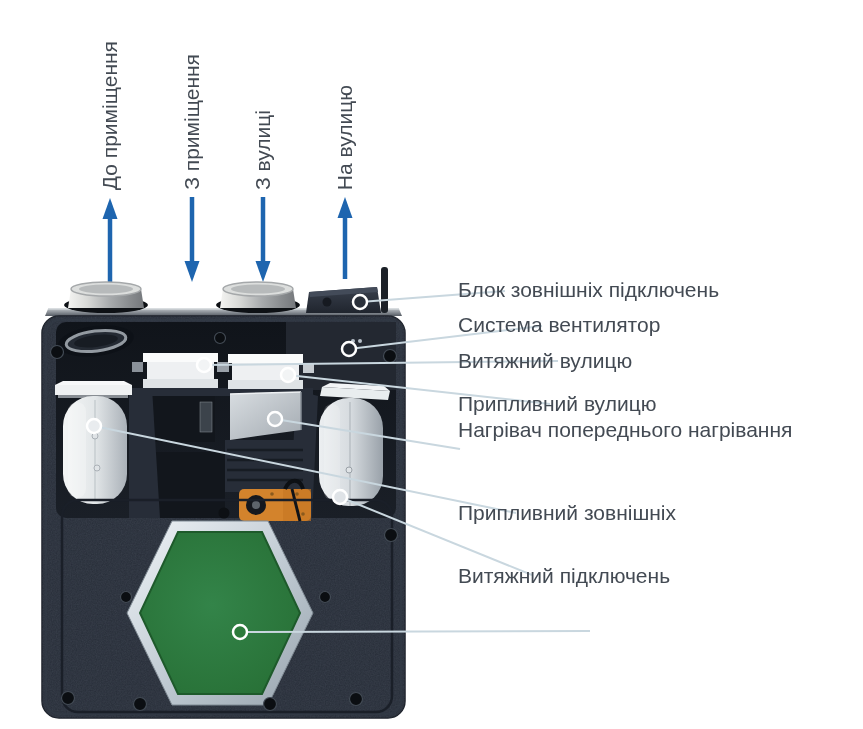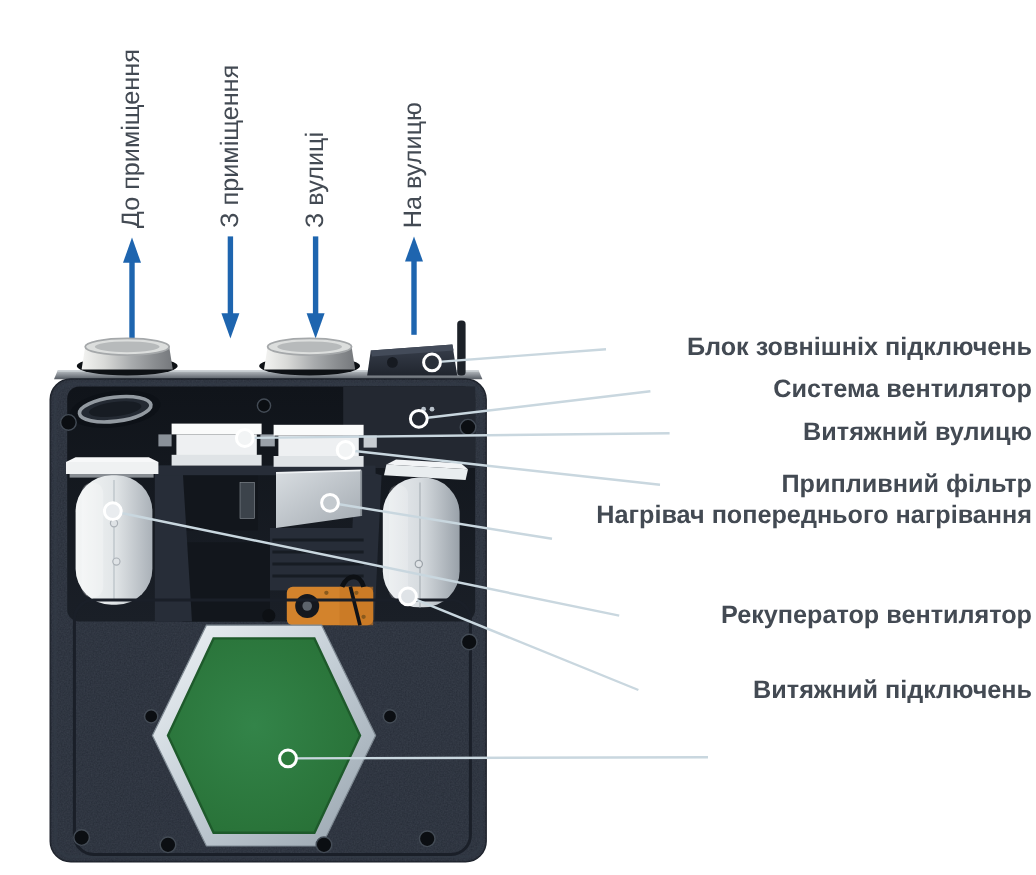--- a/index.html
+++ b/index.html
@@ -10,22 +10,22 @@
   .canvas svg{position:absolute;left:0;top:0;}
   .vwrap{
     position:absolute;top:0;height:190px;width:26px;
     display:flex;justify-content:center;align-items:flex-end;
   }
   .vlabel{
     writing-mode:vertical-rl;transform:rotate(180deg);
     font-size:21px;line-height:26px;white-space:nowrap;color:#434a53;
   }
   .hlabel{
-    position:absolute;left:458px;width:402px;text-align:right;
-    font-size:21px;line-height:26px;white-space:nowrap;color:#434a53;font-weight:bold;
+    position:absolute;left:458px;width:402px;text-align:left;
+    font-size:21px;line-height:26px;white-space:nowrap;color:#434a53;
   }
 </style>
 </head>
 <body>
 
 <div class="canvas">
 
   <svg width="863" height="729" viewBox="0 0 863 729">
     <defs>
       <linearGradient id="gradMetal" x1="0" y1="0" x2="1" y2="0">
@@ -262,18 +262,18 @@
   <div class="vwrap" style="left:250px">
     <span class="vlabel">З вулиці</span>
   </div>
   <div class="vwrap" style="left:332px">
     <span class="vlabel">На вулицю</span>
   </div>
 
   <div class="hlabel" style="top:277px">Блок зовнішніх підключень</div>
   <div class="hlabel" style="top:312px">Система вентилятор</div>
   <div class="hlabel" style="top:348px">Витяжний вулицю</div>
-  <div class="hlabel" style="top:391px">Припливний фільтр</div>
+  <div class="hlabel" style="top:391px">Припливний вулицю</div>
   <div class="hlabel" style="top:417px">Нагрівач попереднього нагрівання</div>
-  <div class="hlabel" style="top:500px">Рекуператор вентилятор</div>
+  <div class="hlabel" style="top:500px">Припливний зовнішніх</div>
   <div class="hlabel" style="top:563px">Витяжний підключень</div>
 
 </div>
 
 </body></html>

